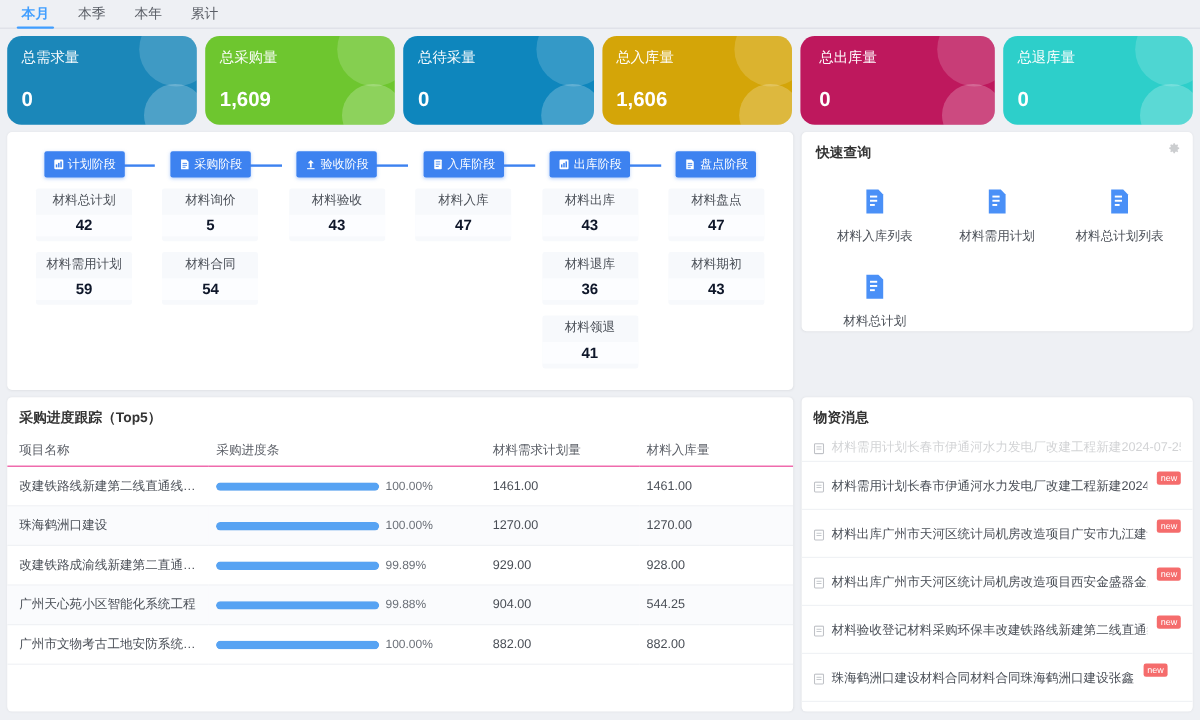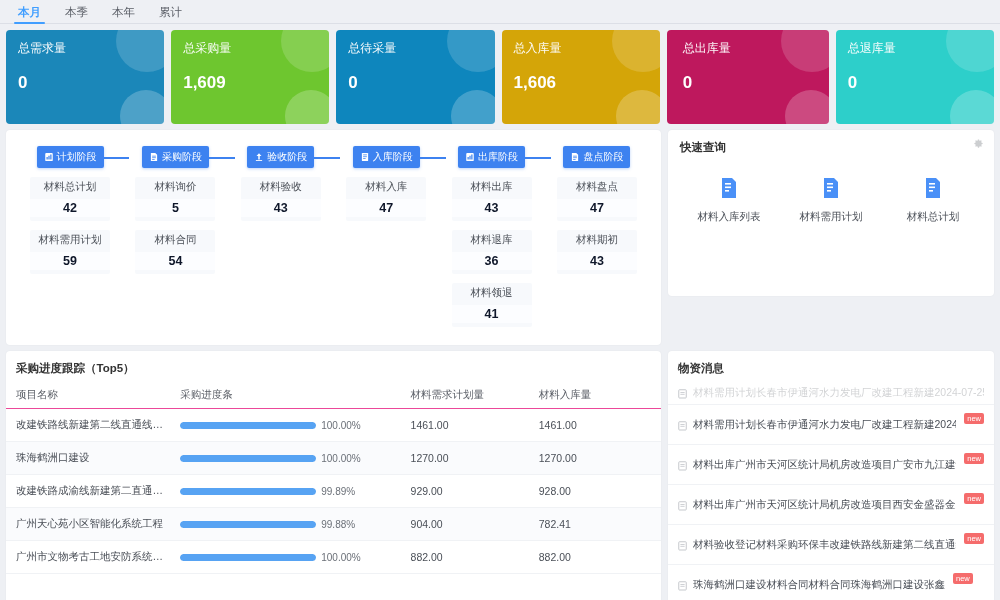--- a/index.html
+++ b/index.html
@@ -24,21 +24,21 @@
   }
   .tab.active { color: #409eff; font-weight: 600; }
   .tab.active::after {
     content: ""; position: absolute; left: 8px; right: 8px; bottom: -1px;
     height: 2px; background: #409eff; border-radius: 1px;
   }
 
   
   .kpis { display: flex; gap: 7px; padding: 6px 6px 0 6px; }
   .kpi {
-    flex: 1; height: 94px; border-radius: 4px; position: relative;
+    flex: 1; height: 74px; border-radius: 12px; position: relative;
     overflow: hidden; padding: 10px 12px; color: #fff;
   }
   .kpi .ttl { font-size: 12px; opacity: .97; position: relative; z-index: 2; }
   .kpi .val { font-size: 17px; font-weight: 700; margin-top: 16px; position: relative; z-index: 2; }
   .kpi .b1, .kpi .b2 {
     position: absolute; border-radius: 50%; background: rgba(255,255,255,.16); z-index: 1;
   }
   .kpi .b1 { width: 62px; height: 62px; right: -14px; top: -20px; }
   .kpi .b2 { width: 52px; height: 52px; right: -8px; bottom: -18px; background: rgba(255,255,255,.22); }
 
@@ -315,20 +315,26 @@
                 <path d="M2 1h10l4 4v16H2z" fill="#4a90f7"></path>
                 <rect x="5" y="6" width="6" height="1.6" fill="#fff"></rect>
                 <rect x="5" y="9.5" width="6" height="1.6" fill="#fff"></rect>
                 <rect x="5" y="13" width="4" height="1.6" fill="#fff"></rect>
               </svg></span><span class="qlbl">材料需用计划</span></div>
           <div class="quickitem"><span class="qicon"><svg viewBox="0 0 18 22">
                 <path d="M2 1h10l4 4v16H2z" fill="#4a90f7"></path>
                 <rect x="5" y="6" width="6" height="1.6" fill="#fff"></rect>
                 <rect x="5" y="9.5" width="6" height="1.6" fill="#fff"></rect>
                 <rect x="5" y="13" width="4" height="1.6" fill="#fff"></rect>
+              </svg></span><span class="qlbl">材料总计划列表</span></div>
+          <div class="quickitem"><span class="qicon"><svg viewBox="0 0 18 22">
+                <path d="M2 1h10l4 4v16H2z" fill="#4a90f7"></path>
+                <rect x="5" y="6" width="6" height="1.6" fill="#fff"></rect>
+                <rect x="5" y="9.5" width="6" height="1.6" fill="#fff"></rect>
+                <rect x="5" y="13" width="4" height="1.6" fill="#fff"></rect>
               </svg></span><span class="qlbl">材料总计划</span></div>
         </div>
     </div>
 
   </div>
 
   <div class="botrow">
 
     <div class="card tablecard">
       <div class="card-title">采购进度跟踪（Top5）</div>
@@ -393,21 +399,21 @@
               </td>
               <td class="c-bar">
                 <div class="barwrap">
                   <div class="bartrack">
                     <div class="barfill" style="width:99.88%"></div>
                   </div>
                   <span class="barpct">99.88%</span>
                 </div>
               </td>
               <td class="c-num">904.00</td>
-              <td class="c-num">782.41</td>
+              <td class="c-num">544.25</td>
             </tr>
             <tr>
               <td class="c-name">
                 <span class="ell">广州市文物考古工地安防系统设备保修</span>
               </td>
               <td class="c-bar">
                 <div class="barwrap">
                   <div class="bartrack">
                     <div class="barfill" style="width:100%"></div>
                   </div>

